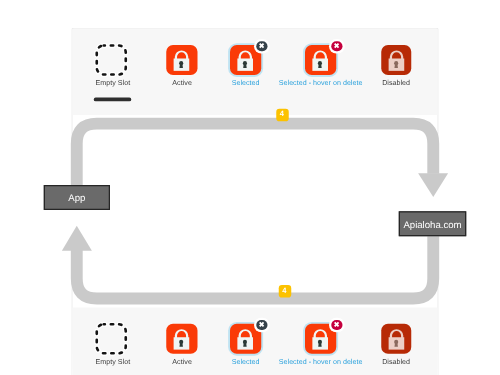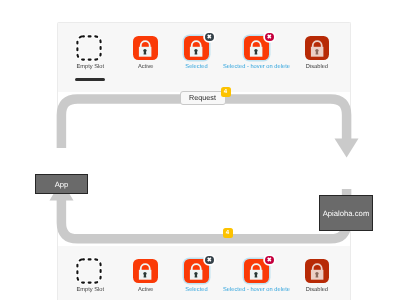--- a/index.html
+++ b/index.html
@@ -31,21 +31,21 @@
   .badge-del{width:8.6px;height:8.6px;right:-4.8px;top:-3.4px;background:#c5003e;box-shadow:0 0 0 1.8px #fff;}
   .badge svg{display:block;}
   .lbl{position:absolute;top:28.2px;left:50%;transform:translateX(-50%);
        font-size:5.7px;line-height:7px;white-space:nowrap;color:#3c3c3c;letter-spacing:0.02px;}
   .underbar{position:absolute;top:42px;left:50%;transform:translateX(-50%);
             width:30px;height:3px;border-radius:2px;background:#2f2f2f;}
 
   
   .flowsvg{position:absolute;left:0;top:0;width:400px;height:300px;}
   .box{position:absolute;background:#6a6a6a;border:1px solid #262626;box-sizing:border-box;
-       color:#ffffff;font-size:7.7px;line-height:9px;display:flex;align-items:center;justify-content:center;margin-top:26px;}
+       color:#ffffff;font-size:7.7px;line-height:9px;display:flex;align-items:center;justify-content:center;}
   .chip{position:absolute;background:#f8f8f8;border:1px solid #c9c9c9;border-radius:3px;
         box-sizing:border-box;font-size:7.2px;color:#262626;
         display:flex;align-items:center;justify-content:center;}
   .cbadge{position:absolute;width:10px;height:10px;border-radius:2.5px;background:#fcc200;
           color:#ffffff;font-size:6px;font-weight:bold;
           display:flex;align-items:center;justify-content:center;}
 </style>
 </head>
 <body>
 
@@ -61,27 +61,24 @@
   <svg class="flowsvg" viewBox="0 0 400 300">
     <path d="M61.4 148 L61.4 114.9 Q61.4 98.9 77.4 98.9 L330.6 98.9 Q346.6 98.9 346.6 114.9 L346.6 139" fill="none" stroke="#cacaca" stroke-width="9.5"></path>
     <polygon points="334.5,138.5 358.5,138.5 346.6,157.5" fill="#cacaca"></polygon>
     <path d="M346.6 189 L346.6 222.8 Q346.6 238.8 330.6 238.8 L77.4 238.8 Q61.4 238.8 61.4 222.8 L61.4 200" fill="none" stroke="#cacaca" stroke-width="9.5"></path>
     <polygon points="49.5,200.5 73.5,200.5 61.4,180.5" fill="#cacaca"></polygon>
   </svg>
 
   <div class="box" style="left:35px;top:148px;width:53px;height:20px;">
     <span>App</span>
   </div>
-  <div class="box" style="left:319px;top:169px;width:54px;height:36px;">
+  <div class="box" style="left:319px;top:169px;width:54px;height:20px;">
     <span>Apialoha.com</span>
   </div>
 
-  <div class="chip" style="left:179.5px;top:91px;width:46px;height:13.5px;">
-    <span>Request</span>
-  </div>
   <div class="cbadge" style="left:220.5px;top:87px;">
     <span>4</span>
   </div>
 
   <div class="cbadge" style="left:222.5px;top:228px;">
     <span>4</span>
   </div>
 
 <div class="row" style="top: 36px;">
       <div class="slot" style="left: 78px;">

